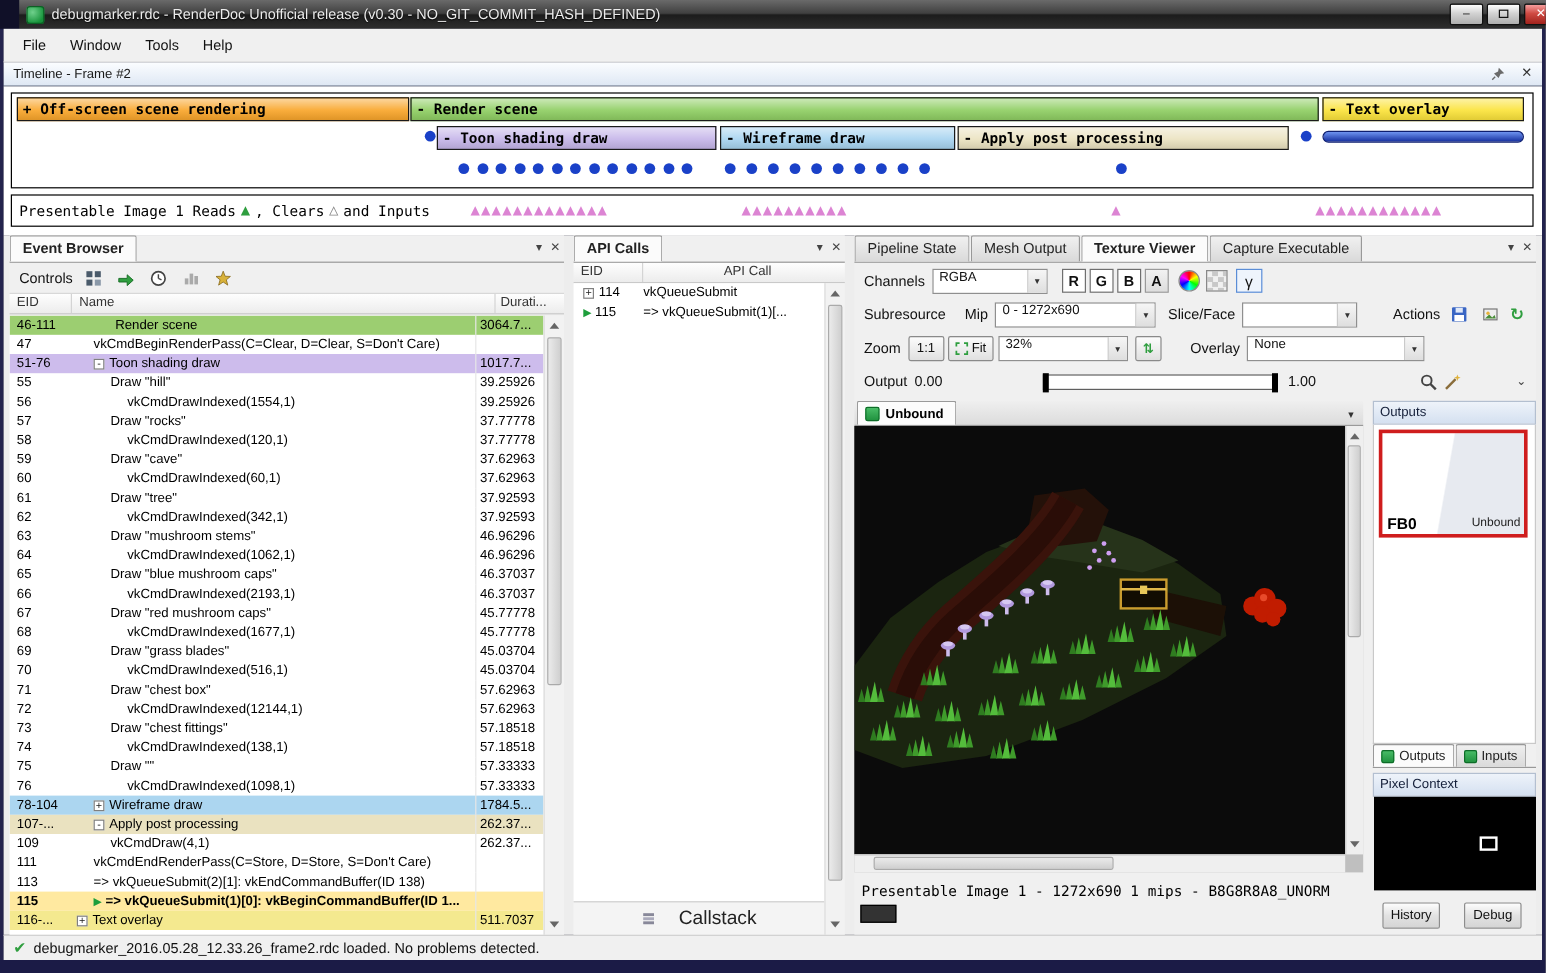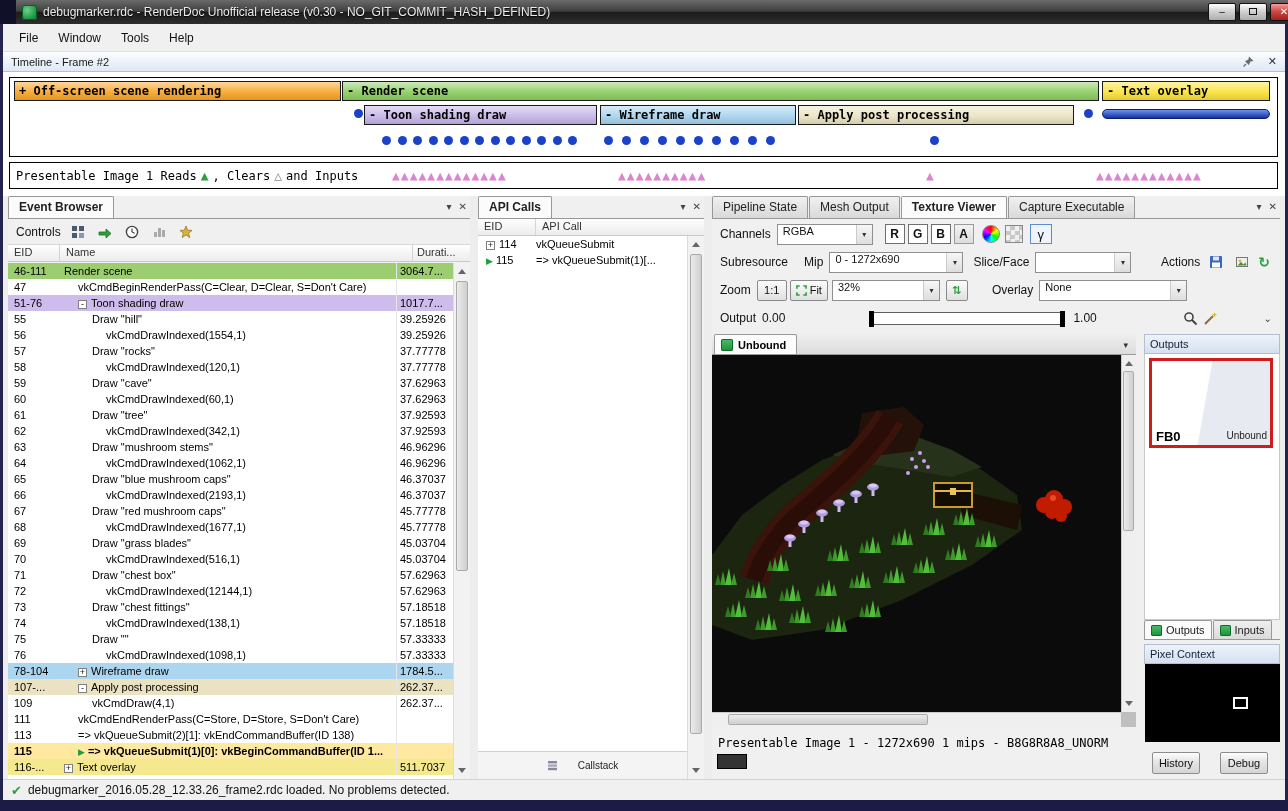--- a/index.html
+++ b/index.html
@@ -66,26 +66,26 @@
   .vscroll{position:absolute;top:67px;right:0;bottom:0;width:17px;background:#f2f2f2;border-left:1px solid #dcdcdc;}
   .api .vscroll{top:40px;}
   .scar{position:absolute;left:4px;width:0;height:0;border-left:4px solid transparent;border-right:4px solid transparent;}
   .scar.up{top:6px;border-bottom:5px solid #666;}
   .scar.down{bottom:6px;border-top:5px solid #666;}
   .sthumb{position:absolute;left:2px;width:12px;border:1px solid #aaa;background:linear-gradient(90deg,#ebebeb,#cfcfcf);border-radius:2px;}
 
   
   .api-hdr{height:17px;display:flex;background:linear-gradient(#fefefe,#ececec);border-bottom:1px solid #c9c9c9;font-size:11px;color:#333;}
   .ah-eid{width:58px;padding:1px 0 0 6px;border-right:1px solid #d4d4d4;}
-  .ah-call{flex:1;padding:1px 0 0 6px;}
+  .ah-call{flex:1;padding:1px 0 0 6px;text-align:center;}
   .api-rows{position:absolute;top:40px;left:0;right:17px;bottom:28px;background:#fff;overflow:hidden;}
   .api-row{display:flex;height:16px;line-height:16px;font-size:11px;color:#000;}
   .api-eid{width:58px;padding-left:8px;flex:0 0 auto;white-space:nowrap;}
   .api-call{flex:1;white-space:nowrap;overflow:hidden;}
-  .callstack{position:absolute;left:0;right:17px;bottom:0;height:28px;background:#f4f4f4;border-top:1px solid #cfcfcf;display:flex;align-items:center;justify-content:center;gap:20px;font-size:10px;color:#222;}
+  .callstack{position:absolute;left:0;right:17px;bottom:0;height:28px;background:#f4f4f4;border-top:1px solid #cfcfcf;display:flex;align-items:center;justify-content:center;gap:20px;font-size:16px;color:#222;}
 
   
   .tv-row{position:absolute;left:0;width:568px;height:26px;display:flex;align-items:center;font-size:12px;color:#111;padding-left:8px;}
   .lbl{margin-right:6px;white-space:nowrap;}
   .combo{height:21px;border:1px solid #8f8f8f;background:#fff;display:flex;align-items:flex-start;font-size:11px;padding-left:5px;color:#111;gap:28px;}
   .combo .ca{margin-left:auto;width:16px;height:19px;display:flex;align-items:center;justify-content:center;font-size:8px;color:#333;background:linear-gradient(#f6f6f6,#dedede);border-left:1px solid #cacaca;}
   .chrow{display:flex;gap:3px;margin-left:12px;}
   .chbtn{width:20px;height:20px;border:1px solid #6f6f6f;background:#fff;font-weight:bold;font-size:12px;display:flex;align-items:center;justify-content:center;}
   .chbtn.off{background:linear-gradient(#f2f2f2,#dddddd);border-color:#9a9a9a;}
   .wheel{width:18px;height:18px;border-radius:50%;background:conic-gradient(#f00,#ff0,#0f0,#0ff,#00f,#f0f,#f00);border:1px solid #888;margin-left:8px;}
@@ -268,21 +268,21 @@
           <path d="M7 1 L8.6 5.2 L13 5.4 L9.6 8.2 L10.8 12.6 L7 10 L3.2 12.6 L4.4 8.2 L1 5.4 L5.4 5.2 Z" fill="#d9b23a" stroke="#8a6d1f" stroke-width="0.7"></path>
         </svg>
     </span>
   </div>
   <div class="colhdr">
     <div class="ch-eid">EID</div>
     <div class="ch-name">Name</div>
     <div class="ch-dur">Durati...</div>
   </div>
   <div class="ev-rows" id="ev-rows">
-      <div class="ev-row" style="background: rgb(156, 206, 113);">
+      <div class="ev-row" style="background: rgb(156, 206, 113); gap: 32px;">
         <div class="ev-eid">46-111</div>
         <div class="ev-name" style="padding-left: 4px;">Render scene</div>
         <div class="ev-dur">3064.7...</div>
       </div>
       <div class="ev-row">
         <div class="ev-eid">47</div>
         <div class="ev-name" style="padding-left: 18px;">vkCmdBeginRenderPass(C=Clear, D=Clear, S=Don't Care)</div>
         <div class="ev-dur"></div>
       </div>
       <div class="ev-row" style="background: rgb(205, 188, 236);">

